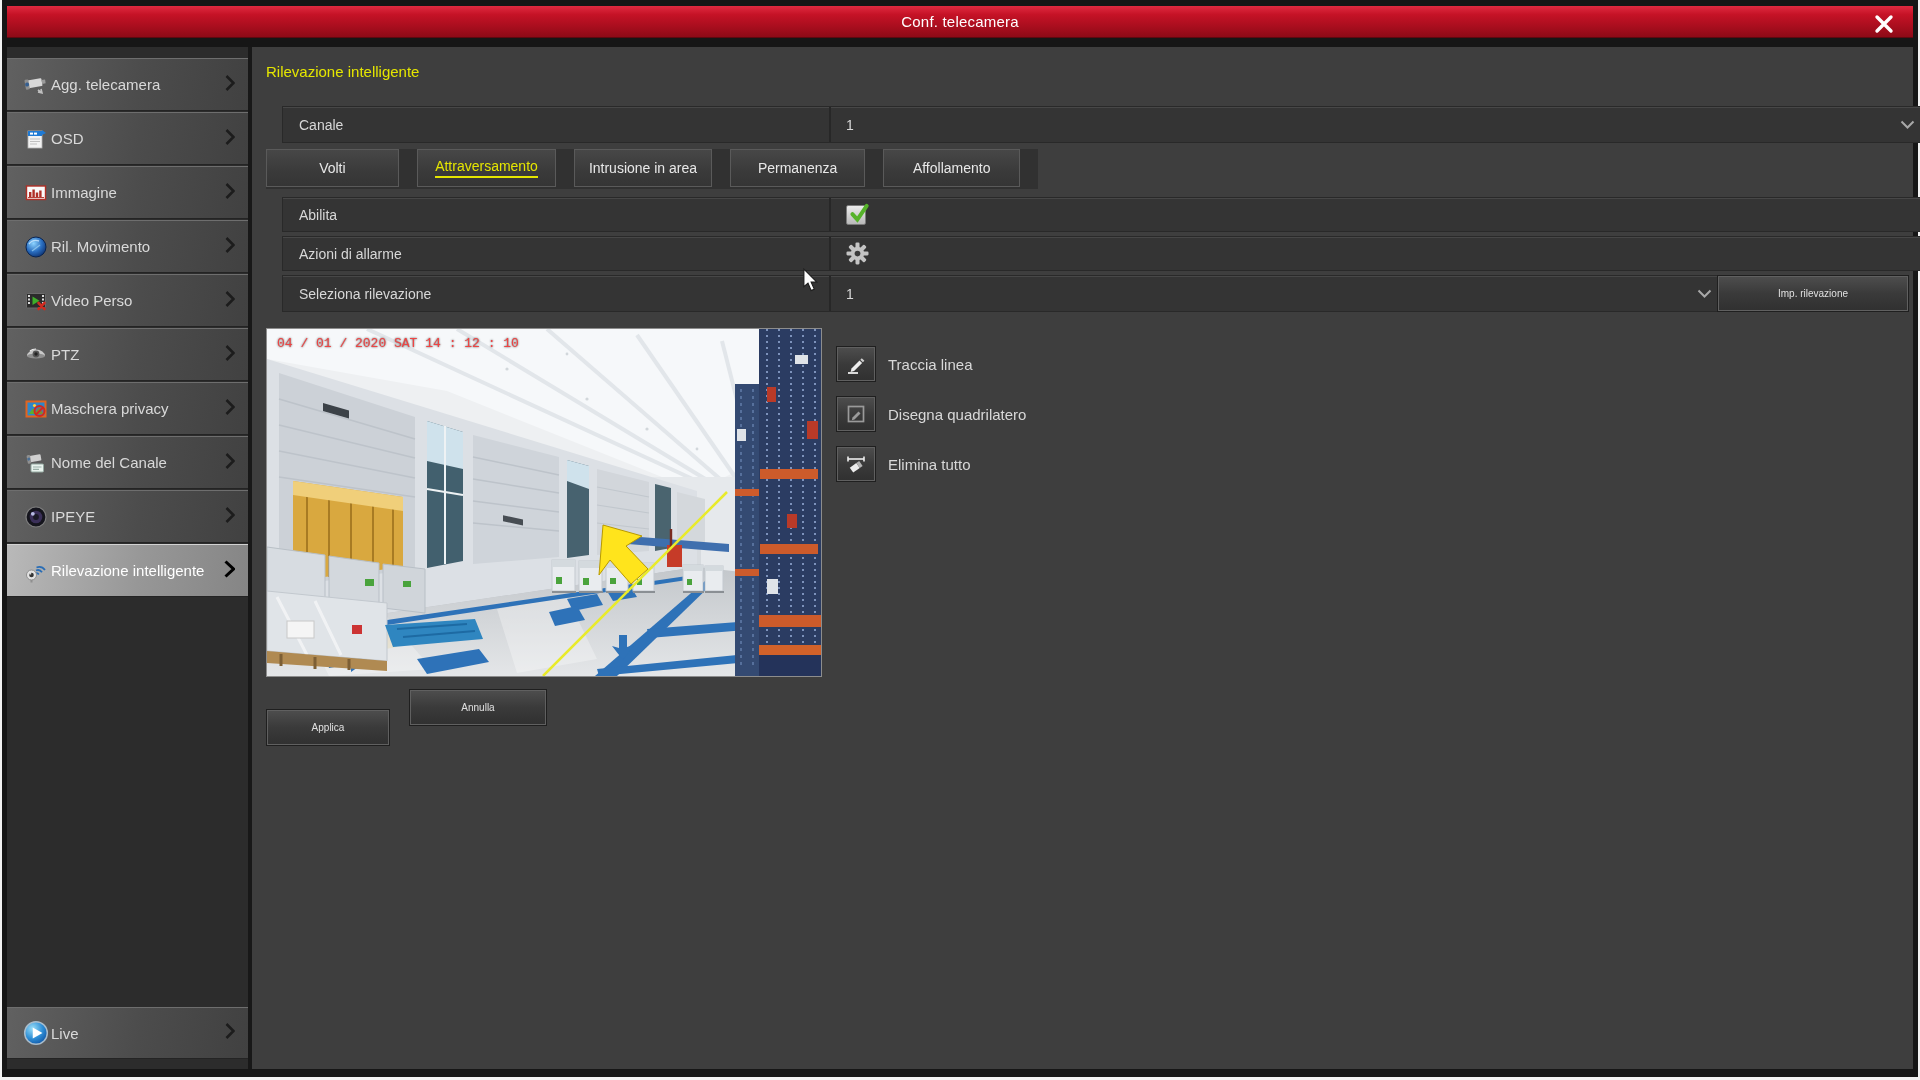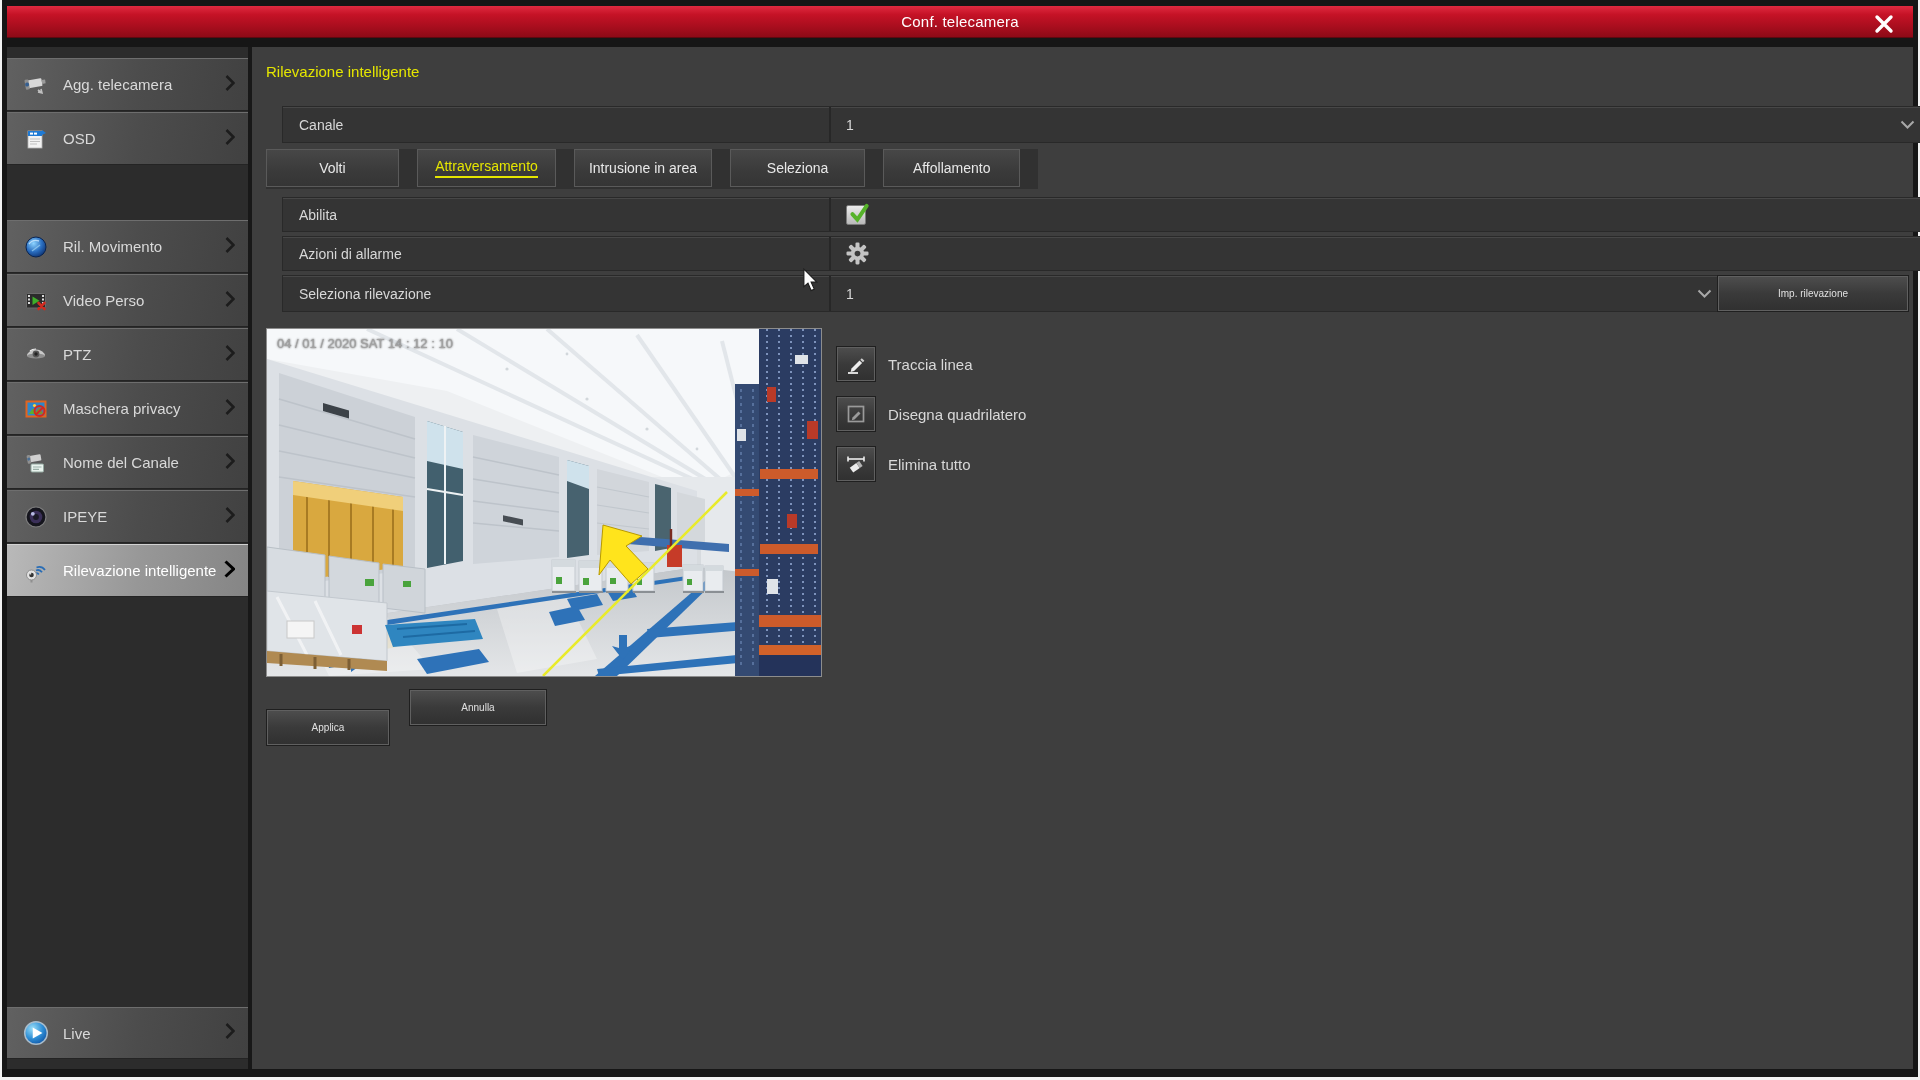--- a/index.html
+++ b/index.html
@@ -18,21 +18,21 @@
   
   .content { position:absolute; left:5px; right:5px; top:47px; bottom:8px; background:#3e3e3e; display:flex; }
 
   
   .sidebar { position:relative; width:245px; background:#2c2c2c; border-right:4px solid #181818; flex:none; }
   .side-item { position:absolute; left:0; width:100%; height:53px; display:flex; align-items:center;
     padding-left:14px; cursor:pointer;
     background:linear-gradient(100deg,#616161 0%,#4c4c4c 55%,#414141 100%);
     border-top:1px solid #6e6e6e; border-bottom:1px solid #242424; }
   .side-item .icon { width:30px; height:28px; display:flex; align-items:center; justify-content:center; flex:none; }
-  .side-item .lbl { color:#d9d9d9; font-size:15px; margin-left:12px; white-space:nowrap; }
+  .side-item .lbl { color:#d9d9d9; font-size:15px; margin-left:0; white-space:nowrap; }
   .side-item .chev { position:absolute; right:13px; top:50%; transform:translateY(-50%); }
   .side-item.selected { background:linear-gradient(100deg,#b9b9b9 0%,#979797 55%,#858585 100%);
     border-top:1px solid #d2d2d2; }
   .side-item.selected .lbl { color:#ffffff; }
 
   
   .main { position:relative; flex:1; }
   .section-title { position:absolute; left:14px; top:16px; color:#e5e600; font-size:15px; }
 
   .row { position:absolute; left:30px; width:1644px; background:#343434;
@@ -59,22 +59,22 @@
   .btn { background:linear-gradient(180deg,#4e4e4e,#3a3a3a 50%,#303030);
     border:1px solid #1f1f1f; box-shadow:inset 0 0 0 1px #606060;
     color:#e0e0e0; font-size:10px; display:flex; align-items:center; justify-content:center; cursor:pointer; }
   .imp-btn { position:absolute; left:1465px; top:228px; width:192px; height:37px; }
   .apply-btn { position:absolute; left:14px; top:662px; width:124px; height:37px; }
   .cancel-btn { position:absolute; left:157px; top:642px; width:138px; height:37px; }
 
   .preview { position:absolute; left:14px; top:281px; width:556px; height:349px;
     border:1px solid #8d8d8d; background:#222; cursor:crosshair; }
   .preview svg.scene { position:absolute; inset:0; width:100%; height:100%; }
-  .timestamp { position:absolute; left:10px; top:7px; color:#a3a3a3; font-size:13px;
-    font-family:Liberation Sans, sans-serif; text-shadow:0 0 2px rgba(40,40,40,.9); }
+  .timestamp { position:absolute; left:10px; top:7px; color:#ef4444; font-size:13px;
+    font-family:Liberation Mono, monospace; text-shadow:0 0 2px rgba(40,40,40,.9); }
 
   .tool { position:absolute; left:584px; width:40px; height:36px; }
   .tool-label { position:absolute; left:636px; width:300px; height:36px; display:flex; align-items:center;
     color:#d8d8d8; font-size:15px; }
 
   .mouse-cursor { position:absolute; left:800px; top:268px; z-index:50; pointer-events:none; }
 </style>
 </head>
 <body>
 
@@ -123,20 +123,33 @@
                 <path d="M7 13h10M7 15.5h10M7 18h7"></path>
               </g>
             </svg>
         </span>
         <span class="lbl">OSD</span>
         <span class="chev"><svg width="10" height="17" viewBox="0 0 10 17">
               <path d="M1.5 1.5l7 7-7 7" stroke="#1c1c1c" stroke-width="2.6" fill="none"></path>
             </svg></span>
       </div>
 
+      <div class="side-item" style="top:119px">
+        <span class="icon">
+          <svg width="26" height="26" viewBox="0 0 26 26">
+              <rect x="3.5" y="6" width="19" height="13.5" fill="#fafafa" stroke="#b03027" stroke-width="1.4"></rect>
+              <path fill="#b03027" d="M6 17v-5h2.4v5zM9.4 17v-7.5h2.4v7.5zM12.8 17v-4.4h2.4v4.4zM16.2 17v-6.4h2.4v6.4z"></path>
+              <path d="M5 17.6h16" stroke="#b03027" stroke-width="1"></path>
+            </svg>
+        </span>
+        <span class="lbl">Immagine</span>
+        <span class="chev"><svg width="10" height="17" viewBox="0 0 10 17">
+              <path d="M1.5 1.5l7 7-7 7" stroke="#1c1c1c" stroke-width="2.6" fill="none"></path>
+            </svg></span>
+      </div>
 
       <div class="side-item" style="top:173px">
         <span class="icon">
           <svg width="26" height="26" viewBox="0 0 26 26">
               <defs>
                 <radialGradient id="mg" cx="38%" cy="32%" r="75%">
                   <stop offset="0" stop-color="#8ed4ff"></stop>
                   <stop offset="55%" stop-color="#2a6ec0"></stop>
                   <stop offset="100%" stop-color="#0c2f6e"></stop>
                 </radialGradient>
@@ -304,21 +317,21 @@
         <div class="tab" style="width:138px">
             <span>Volti</span>
           </div>
         <div class="tab active" style="width:145px">
             <span>Attraversamento</span>
           </div>
         <div class="tab" style="width:143px">
             <span>Intrusione in area</span>
           </div>
         <div class="tab" style="width:141px">
-            <span>Seleziona</span>
+            <span>Permanenza</span>
           </div>
         <div class="tab" style="width:142px">
             <span>Affollamento</span>
           </div>
       </div>
 
       <div class="row" style="top:150px; height:35px">
         <div class="row-label">Abilita</div>
         <div class="divider"></div>
         <div class="row-value">

